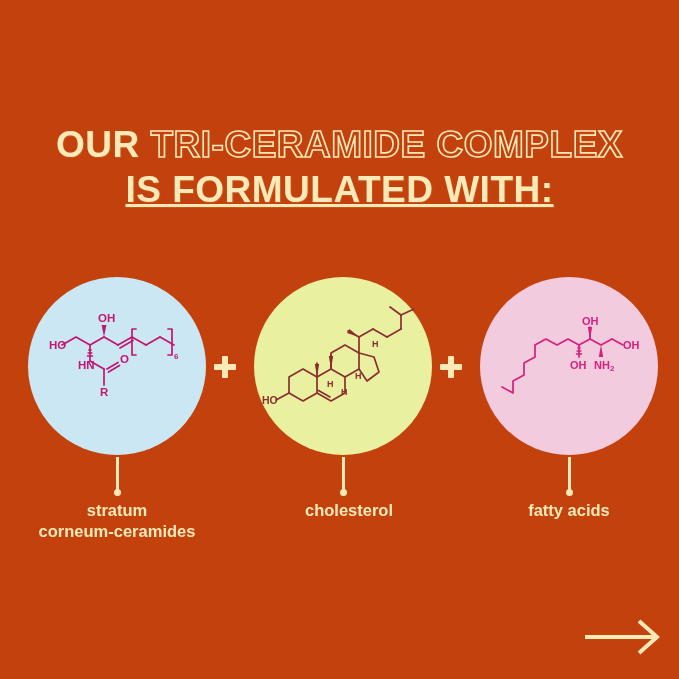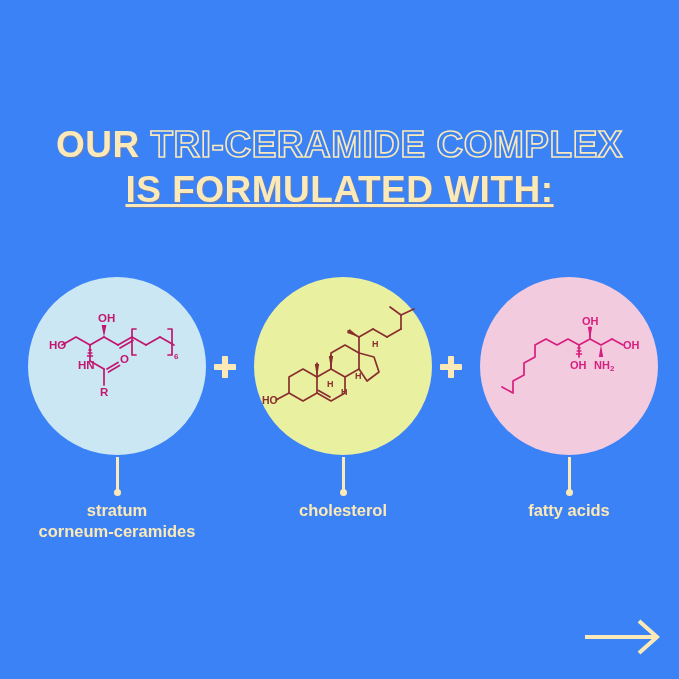--- a/index.html
+++ b/index.html
@@ -5,21 +5,21 @@
   html, body {
     margin: 0;
     padding: 0;
     background: #ffffff;
   }
   #poster {
     position: relative;
     width: 679px;
     height: 679px;
     overflow: hidden;
-    background: #3b82f6;
+    background: #c2410c;
     font-family: "Liberation Sans", sans-serif;
     -webkit-font-smoothing: antialiased;
   }
 
   
   #headline {
     position: absolute;
     left: 0;
     top: 126px;
     width: 679px;
@@ -109,21 +109,21 @@
     top: 500px;
     width: 240px;
     text-align: center;
     color: #fbe9b7;
     font-size: 16.5px;
     font-weight: 700;
     line-height: 1.28;
     white-space: pre-line;
   }
   #caption-0 { left: -3px; }
-  #caption-1 { left: 223px; }
+  #caption-1 { left: 229px; }
   #caption-2 { left: 449px; }
 
   
   #next-arrow {
     position: absolute;
     left: 583px;
     top: 619px;
     width: 80px;
     height: 36px;
   }

